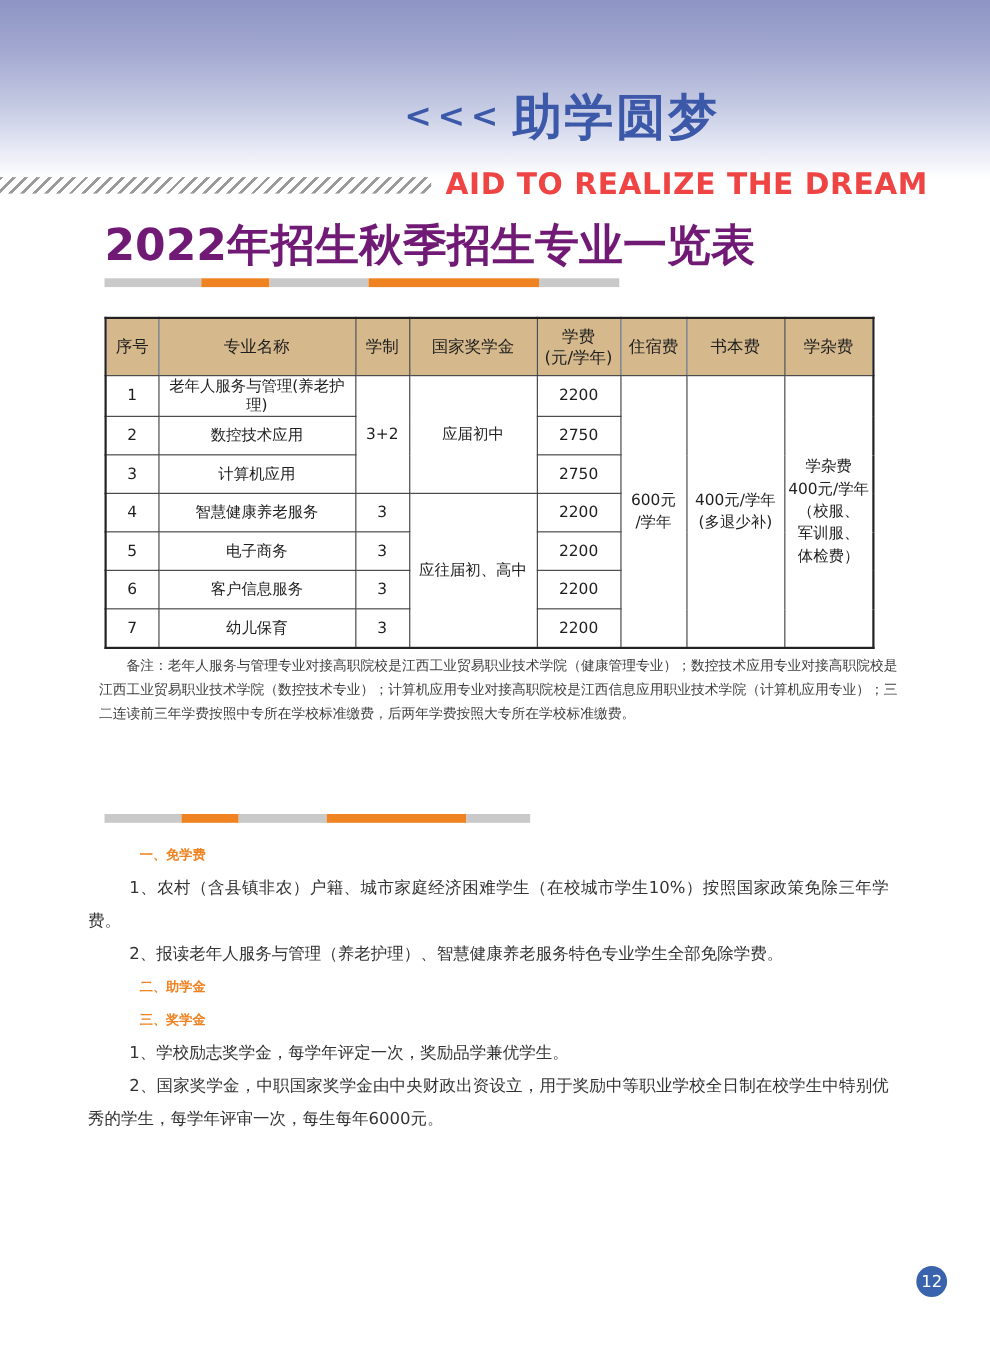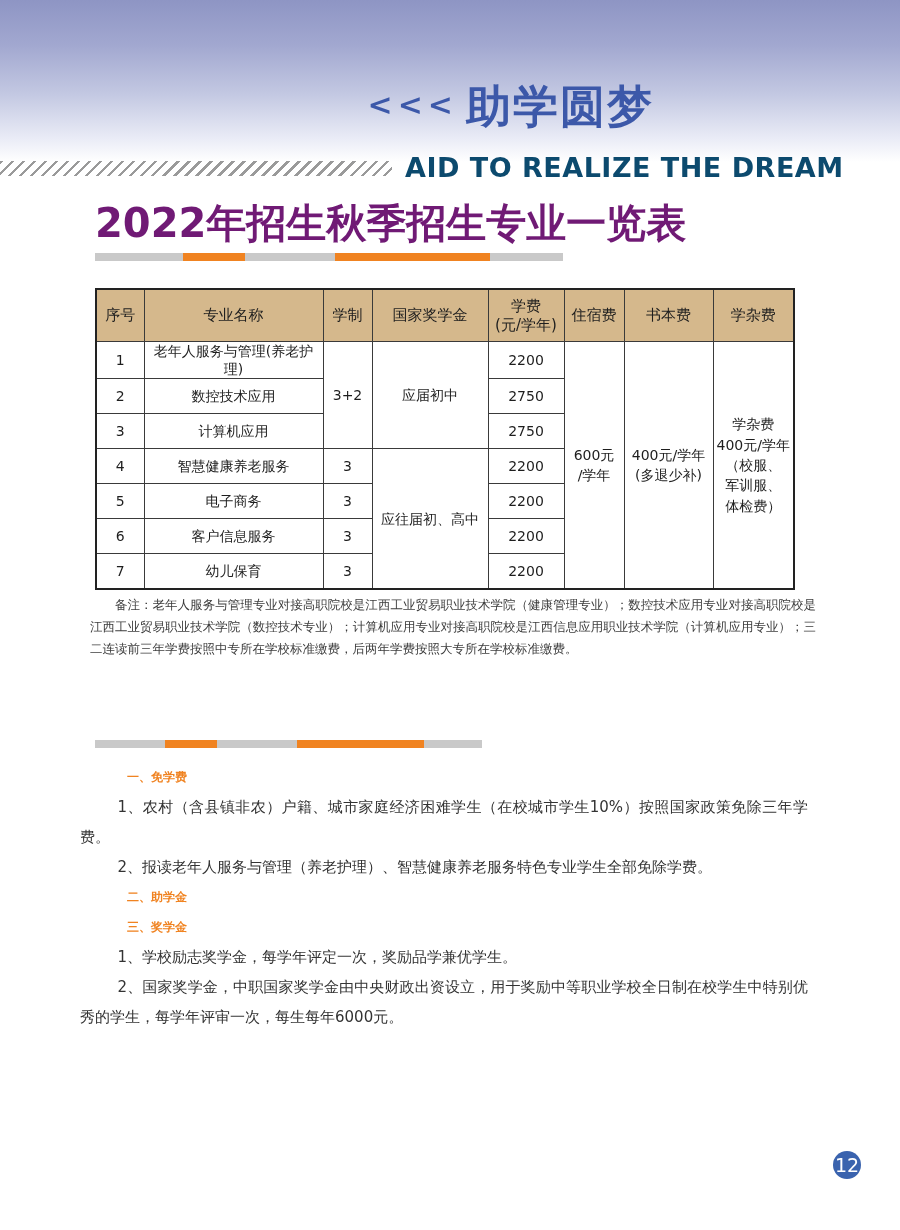--- a/index.html
+++ b/index.html
@@ -11,21 +11,21 @@
   .hero-grad{position:absolute;top:0;left:0;width:900px;height:162px;
              background:linear-gradient(to bottom,#8e95c4 0%,#a2a8d0 28%,#c3c8e2 58%,#e9ebf6 85%,#ffffff 100%);}
   .hero-cn{position:absolute;top:84px;right:86px;white-space:nowrap;
            color:#3c58a9;font-family:"DejaVu Serif","Liberation Serif",serif;
            font-size:45px;font-weight:bold;letter-spacing:2px;line-height:1;}
   .hero-cn .chev{font-size:30px;letter-spacing:5px;margin-right:8px;vertical-align:7px;}
   .hero-bottom{position:absolute;top:152px;left:0;width:900px;height:30px;
                display:flex;align-items:center;}
   .hatch{width:392px;height:15px;margin-top:3px;
          background:repeating-linear-gradient(135deg,#9a9a9a 0 2.5px,transparent 2.5px 7.8px);}
-  .hero-en{margin-left:13px;font-size:27px;font-weight:bold;color:#0c4a6e;
+  .hero-en{margin-left:13px;font-size:27px;font-weight:bold;color:#ef4444;
            letter-spacing:.5px;white-space:nowrap;line-height:1;}
 
   
   .sec-title{position:absolute;left:95px;color:#701a75;font-weight:bold;line-height:1.1;white-space:nowrap;}
   .sec-title.t1{top:201px;font-size:40px;}
   .sec-title.t2{top:696px;font-size:34px;}
   .bar{position:absolute;left:95px;height:8px;display:flex;}
   .bar.b1{top:253px;}
   .bar.b2{top:740px;}
   .bar span{height:8px;display:block;}
@@ -47,21 +47,21 @@
         color:#3d3d3d;text-align:justify;text-indent:2em;}
 
   
   .sections{position:absolute;top:762px;left:80px;width:728px;font-size:15px;line-height:30px;color:#333;}
   .sections h3{margin:0;padding-left:47px;font-size:12px;line-height:30px;
                color:#f08321;font-weight:bold;}
   .sections p{margin:0;text-indent:2.5em;text-align:justify;}
 
   
   .page-badge{position:absolute;top:1151px;left:833px;width:28px;height:28px;border-radius:50%;
-              background:#3a63ae;color:#fff;font-size:19px;display:flex;align-items:center;
+              background:#3a63ae;color:#fff;font-size:15px;display:flex;align-items:center;
               justify-content:center;}
 </style>
 </head>
 <body>
 
 <div class="page">
 
   <div class="hero">
     <div class="hero-grad"></div>
     <div class="hero-cn"><span class="chev">&lt;&lt;&lt;</span><span>助学圆梦</span></div>

